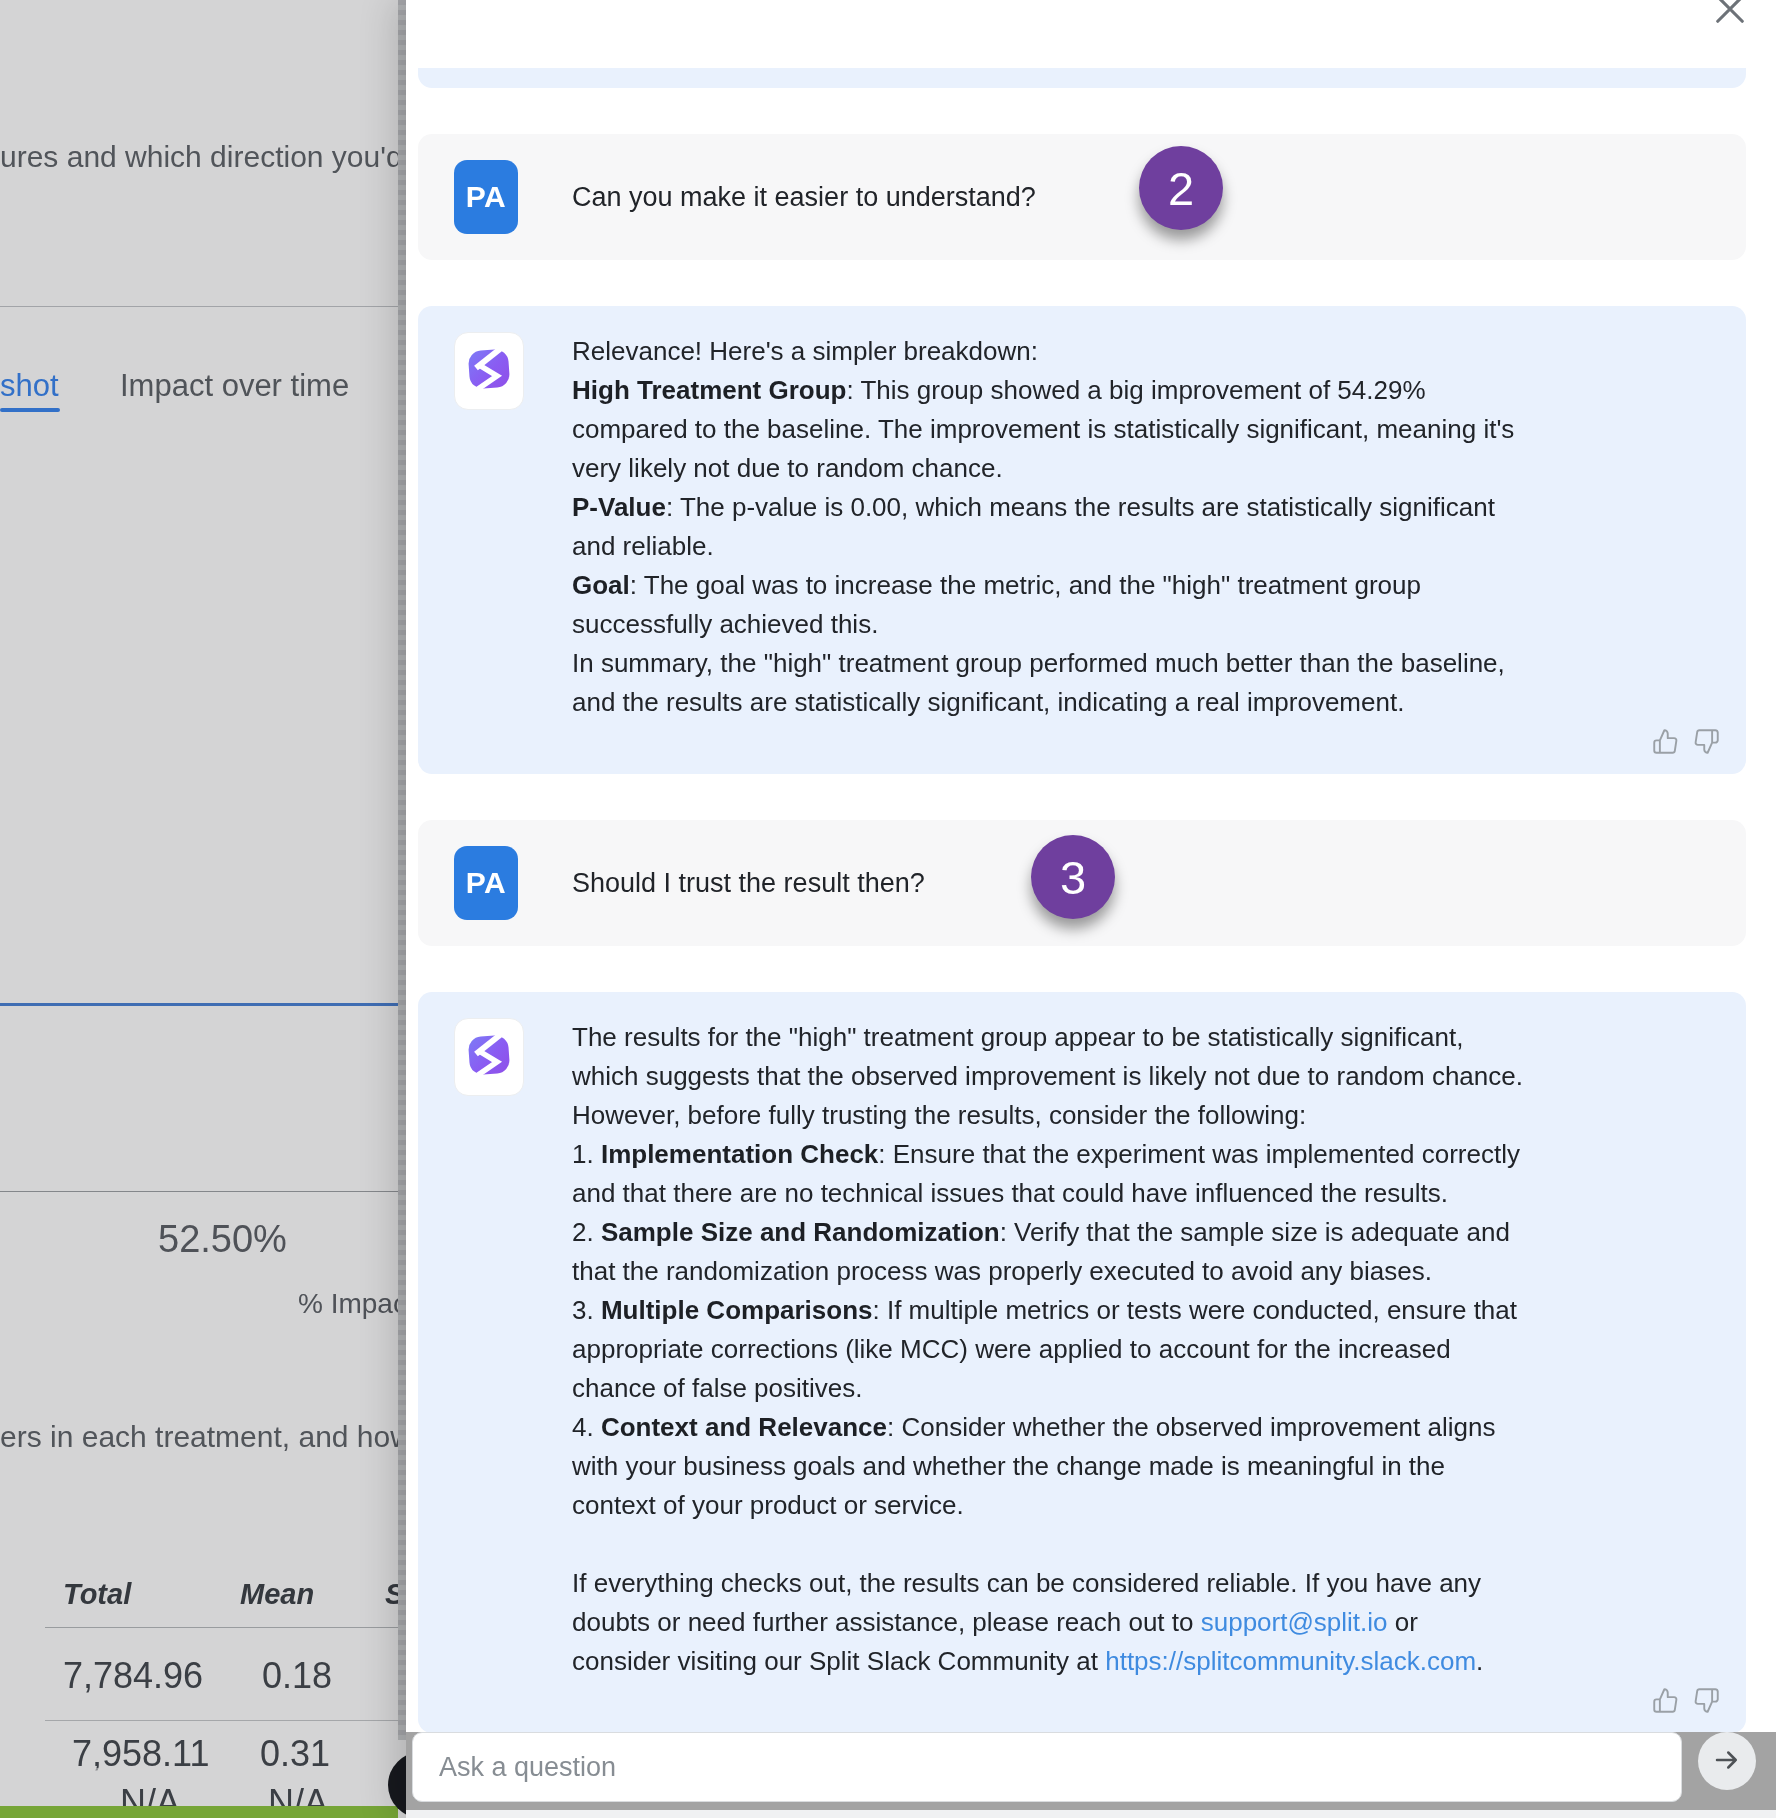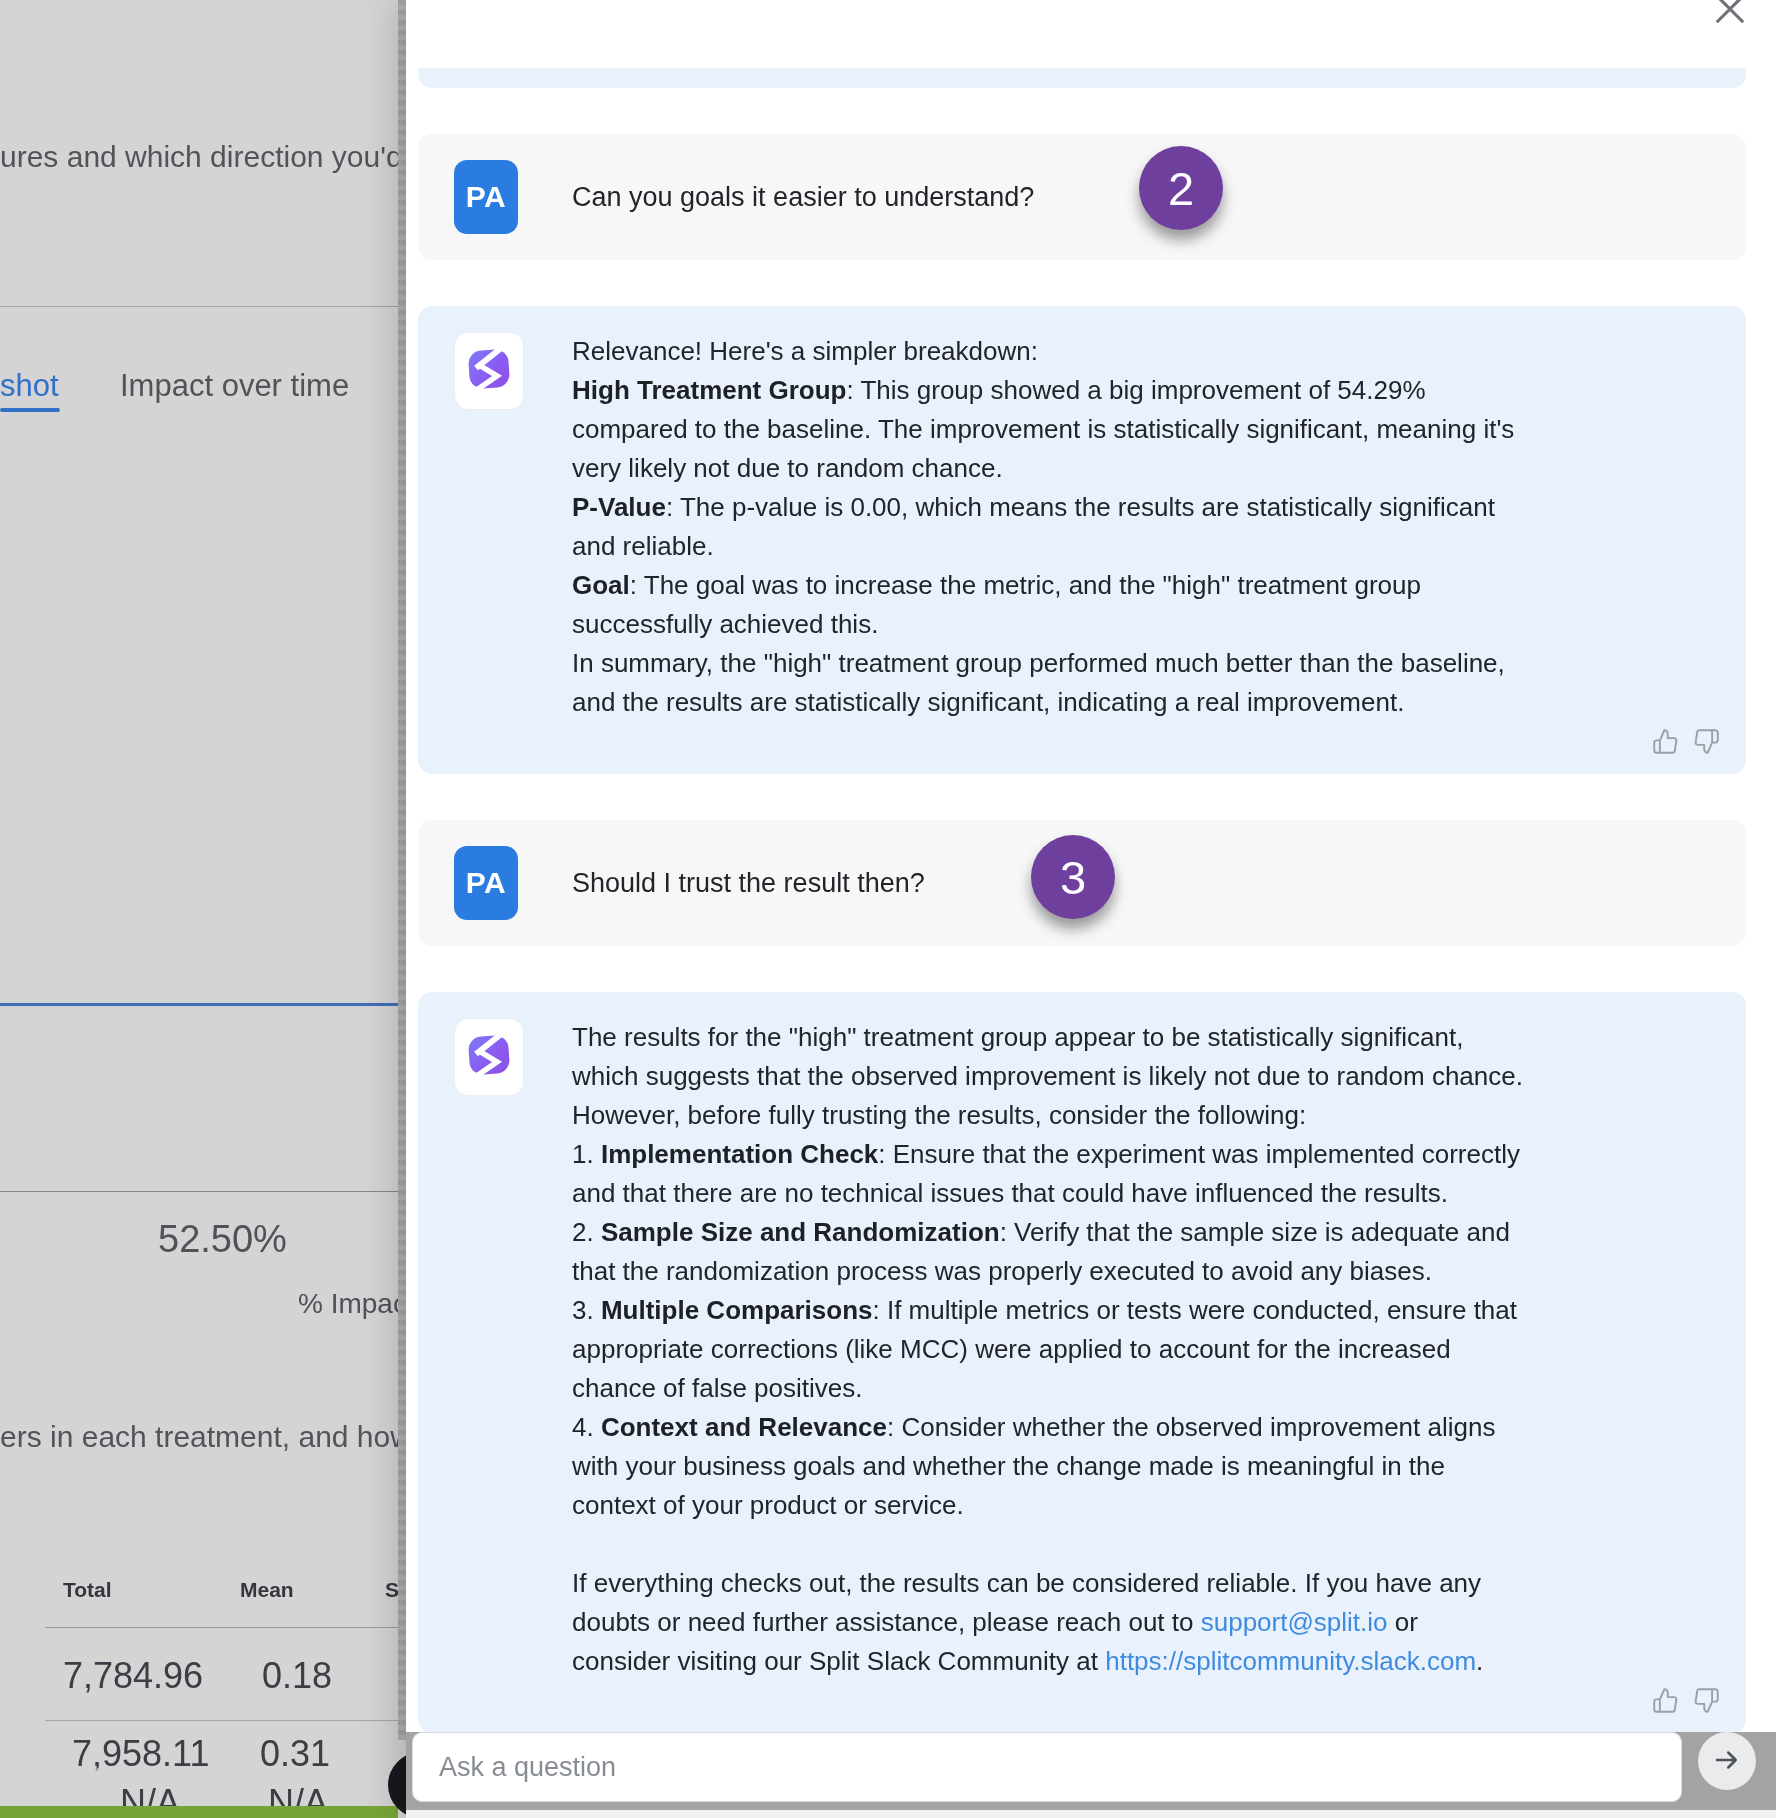--- a/index.html
+++ b/index.html
@@ -12,21 +12,21 @@
   .bg-top-text{left:0;top:140px;font-size:30px;color:#60646a;}
   .bg-div1{left:0;right:0;top:306px;height:1px;background:#c2c5c8;}
   .tab{top:368px;font-size:31px;color:#5f6368;}
   .tab.active{color:var(--tab-blue);}
   .tab-underline{left:0;top:408px;width:60px;height:4px;background:var(--tab-blue);border-radius:2px;}
   .bg-blueline{left:0;right:0;top:1003px;height:3px;background:#4a82d6;}
   .bg-hairline{left:0;right:0;top:1191px;height:1px;background:#9ea2a5;}
   .bg-impact{left:158px;top:1218px;font-size:38px;color:#5d6167;}
   .bg-axis{left:298px;top:1288px;font-size:28px;color:#5d6167;}
   .bg-treat{left:0;top:1420px;font-size:30px;color:#60646a;}
-  .th{top:1578px;font-size:21px;font-weight:700;color:#3c4147;}
+  .th{top:1578px;font-size:29px;font-weight:700;color:#3c4147;font-style:italic;}
   .td{font-size:36px;color:#454a50;}
   .bg-sep1{left:45px;right:0;top:1627px;height:1px;background:#b8bbbd;}
   .bg-sep2{left:45px;right:0;top:1720px;height:1px;background:#c6c9cb;}
   .bg-narow{left:0;right:0;top:1768px;height:50px;background:rgba(255,255,255,0.55);}
   .bg-green{left:0;top:1806px;width:398px;height:12px;background:var(--green);}
   .bg-fab{left:388px;top:1752px;width:66px;height:66px;border-radius:50%;background:#191c20;}
   .bg-scrollstrip{left:398px;top:0;width:8px;height:1740px;
     background:repeating-linear-gradient(180deg,#c7c9cc 0 5px,#d6d8da 5px 10px);}
   .dim{position:absolute;left:0;top:0;width:406px;height:1818px;background:rgba(16,19,22,0.18);z-index:2;}
 
@@ -117,21 +117,21 @@
     </button>
 
     <div class="messages">
       <div class="partial-bubble"></div>
 
     <div class="msg user">
           <div class="avcol">
             <div class="pa">PA</div>
           </div>
           <div class="mbody">
-            <div class="mtext"><span>Can you goals it easier to understand?</span></div>
+            <div class="mtext"><span>Can you make it easier to understand?</span></div>
           </div>
         </div>
         <div class="msg assistant">
           <div class="avcol">
             <div class="botcard">
               <span><svg width="48" height="48" viewBox="0 0 48 48">
                   <defs>
                     <linearGradient id="slg" x1="0" y1="0" x2="1" y2="1">
                       <stop offset="0" stop-color="#7d7bf6"></stop>
                       <stop offset="0.55" stop-color="#8a5cf2"></stop>

